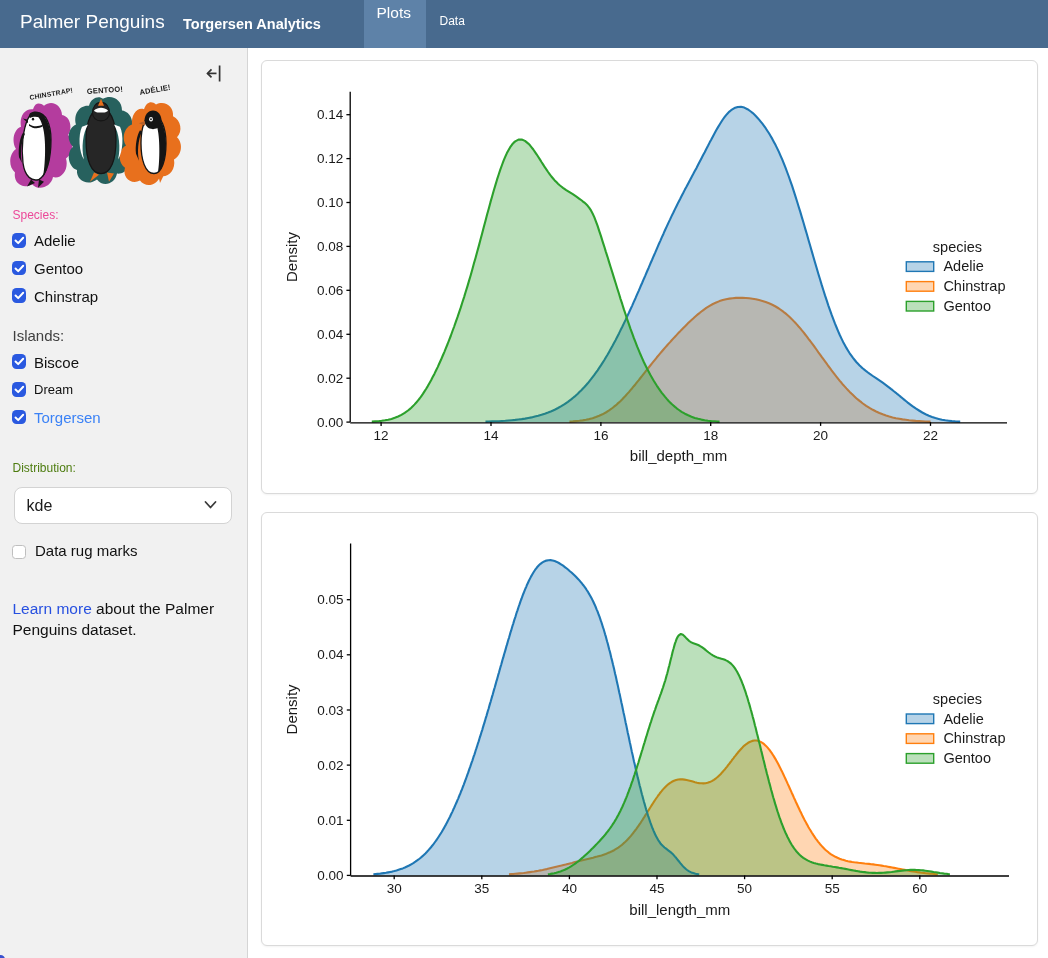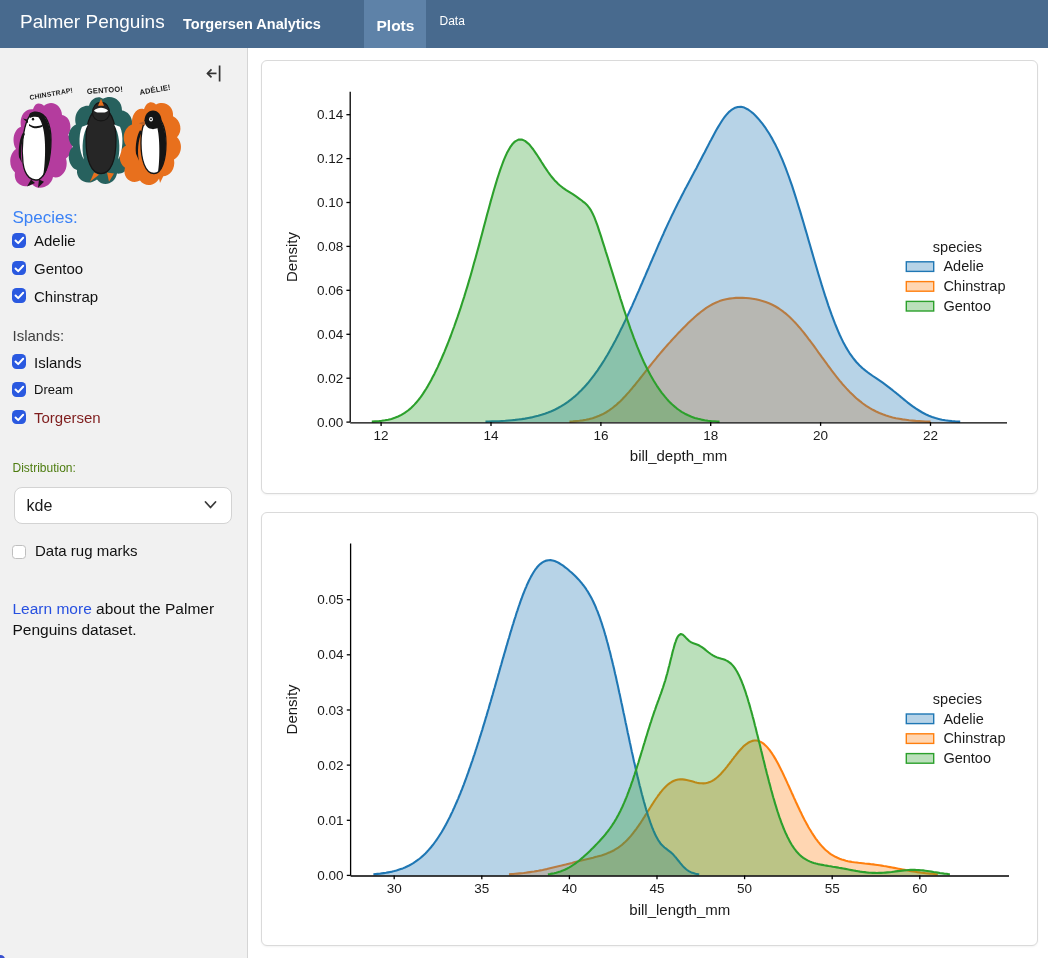--- a/index.html
+++ b/index.html
@@ -3,21 +3,21 @@
 <style>
 *{margin:0;padding:0;box-sizing:content-box}
 body{width:1048px;height:958px;font-family:"Liberation Sans",sans-serif;background:#fff;overflow:hidden;position:relative}
 .card{position:absolute;left:260.5px;width:775px;height:432px;background:#fff;border:1px solid #dadada;border-radius:6px;box-shadow:0 1px 2px rgba(0,0,0,.05)}
 </style></head>
 <body>
 <div style="position:absolute;left:0;top:0;width:1048px;height:48px;background:#486a8e"></div>
 <div style="position:absolute;left:364px;top:0;width:61.5px;height:48px;background:#5e82a8"></div>
 <div style="position:absolute;left:20px;top:10.5px;font-size:19px;font-weight:400;color:#fff">Palmer Penguins</div>
 <div style="position:absolute;left:183px;top:15.5px;font-size:14.5px;font-weight:700;color:#fff">Torgersen Analytics</div>
-<div style="position:absolute;left:376.5px;top:17px;font-size:15.5px;font-weight:700;color:#fff">Plots</div>
+<div style="position:absolute;left:376.5px;top:4px;font-size:15.5px;font-weight:400;color:#fff">Plots</div>
 <div style="position:absolute;left:439.5px;top:13.8px;font-size:12px;font-weight:500;color:#fff">Data</div>
 <div style="position:absolute;left:0;top:48px;width:247px;height:910px;background:#f1f1f1;border-right:1px solid #d5d5d5"></div>
 <svg style="position:absolute;left:205px;top:64px" width="18" height="19" viewBox="0 0 18 19">
 <line x1="14.6" y1="1.5" x2="14.6" y2="17.5" stroke="#333" stroke-width="1.7"></line>
 <line x1="2.5" y1="9.4" x2="11.5" y2="9.4" stroke="#333" stroke-width="1.7"></line>
 <path d="M6.5 5.4 L2.5 9.4 L6.5 13.4" fill="none" stroke="#333" stroke-width="1.7"></path>
 </svg>
 <svg style="position:absolute;left:10px;top:82px" width="176" height="110" viewBox="0 0 176 110">
 <g font-family="Liberation Sans, sans-serif" font-weight="bold" fill="#1a1a1a">
 <text x="20" y="18" font-size="6.8" transform="rotate(-10 20 18)" letter-spacing="0.2">CHINSTRAP!</text>
@@ -56,46 +56,46 @@
 <path d="M143 30 C150 30 156 41 156 54 C156 66 153 76 148 79 C150 69 150 48 147 40 C145 34 141 32 138 32 C139 30 141 30 143 30 Z" fill="#151515"></path>
 <path d="M143 26 C148 26 151.5 30 151.5 34.5 C151.5 39 148 42 143 42 C138 42 134.5 39 134.5 34.5 C134.5 30 138 26 143 26 Z" fill="#151515"></path>
 <circle cx="141" cy="33.5" r="1.9" fill="#fff"></circle>
         <circle cx="141" cy="33.5" r="0.9" fill="#151515"></circle>
 <path d="M135 35 L129 37 L135 39 Z" fill="#b35f2a"></path>
 <path d="M137 80 L135 88 L142 82 Z M148 80 L150 88 L154 81 Z" fill="#e8701d"></path>
 <path d="M132 44 C128 51 127 62 129 69 L126 63 C125 56 127 47 130 43 Z" fill="#151515"></path>
 </g>
 </g>
 </svg>
-<div style="position:absolute;left:12.5px;top:208.0px;font-size:17px;color:#3b82f6">Species:</div>
+<div style="position:absolute;left:12.5px;top:208.0px;font-size:12px;color:#ec4899">Species:</div>
 <div style="position:absolute;left:11.8px;top:233.0px;width:14.5px;height:14.5px;background:#2a59e0;border-radius:4.5px"><svg width="14.5" height="14.5" viewBox="0 0 14 14">
       <path d="M3.4 7.2 L6.0 9.8 L10.8 4.6" fill="none" stroke="#fff" stroke-width="1.9" stroke-linecap="round" stroke-linejoin="round"></path>
     </svg></div>
 <div style="position:absolute;left:34.0px;top:233.4px;font-size:15px;line-height:15px;color:#111">Adelie</div>
 <div style="position:absolute;left:11.8px;top:260.7px;width:14.5px;height:14.5px;background:#2a59e0;border-radius:4.5px"><svg width="14.5" height="14.5" viewBox="0 0 14 14">
       <path d="M3.4 7.2 L6.0 9.8 L10.8 4.6" fill="none" stroke="#fff" stroke-width="1.9" stroke-linecap="round" stroke-linejoin="round"></path>
     </svg></div>
 <div style="position:absolute;left:34.0px;top:261.1px;font-size:15px;line-height:15px;color:#111">Gentoo</div>
 <div style="position:absolute;left:11.8px;top:288.4px;width:14.5px;height:14.5px;background:#2a59e0;border-radius:4.5px"><svg width="14.5" height="14.5" viewBox="0 0 14 14">
       <path d="M3.4 7.2 L6.0 9.8 L10.8 4.6" fill="none" stroke="#fff" stroke-width="1.9" stroke-linecap="round" stroke-linejoin="round"></path>
     </svg></div>
 <div style="position:absolute;left:34.0px;top:288.8px;font-size:15px;line-height:15px;color:#111">Chinstrap</div>
 <div style="position:absolute;left:12.5px;top:327.0px;font-size:15px;color:#404040">Islands:</div>
 <div style="position:absolute;left:11.8px;top:354.3px;width:14.5px;height:14.5px;background:#2a59e0;border-radius:4.5px"><svg width="14.5" height="14.5" viewBox="0 0 14 14">
       <path d="M3.4 7.2 L6.0 9.8 L10.8 4.6" fill="none" stroke="#fff" stroke-width="1.9" stroke-linecap="round" stroke-linejoin="round"></path>
     </svg></div>
-<div style="position:absolute;left:34.0px;top:354.7px;font-size:15px;line-height:15px;color:#111">Islands</div>
+<div style="position:absolute;left:34.0px;top:354.7px;font-size:15px;line-height:15px;color:#111">Biscoe</div>
 <div style="position:absolute;left:11.8px;top:382.0px;width:14.5px;height:14.5px;background:#2a59e0;border-radius:4.5px"><svg width="14.5" height="14.5" viewBox="0 0 14 14">
       <path d="M3.4 7.2 L6.0 9.8 L10.8 4.6" fill="none" stroke="#fff" stroke-width="1.9" stroke-linecap="round" stroke-linejoin="round"></path>
     </svg></div>
 <div style="position:absolute;left:34.0px;top:382.4px;font-size:13px;line-height:15px;color:#111">Dream</div>
 <div style="position:absolute;left:11.8px;top:409.7px;width:14.5px;height:14.5px;background:#2a59e0;border-radius:4.5px"><svg width="14.5" height="14.5" viewBox="0 0 14 14">
       <path d="M3.4 7.2 L6.0 9.8 L10.8 4.6" fill="none" stroke="#fff" stroke-width="1.9" stroke-linecap="round" stroke-linejoin="round"></path>
     </svg></div>
-<div style="position:absolute;left:34.0px;top:410.1px;font-size:15px;line-height:15px;color:#7f1d1d">Torgersen</div>
+<div style="position:absolute;left:34.0px;top:410.1px;font-size:15px;line-height:15px;color:#3b82f6">Torgersen</div>
 <div style="position:absolute;left:12.5px;top:461.0px;font-size:12px;color:#4d7c0f">Distribution:</div>
 <div style="position:absolute;left:13.5px;top:486.7px;width:216px;height:35px;background:#fff;border:1px solid #d3d3d3;border-radius:8px"></div>
 <div style="position:absolute;left:26.5px;top:497px;font-size:16px;color:#1b1b1b">kde</div>
 <svg style="position:absolute;left:204px;top:500px" width="13" height="10" viewBox="0 0 13 10">
     <path d="M1.5 2 L6.5 7.5 L11.5 2" fill="none" stroke="#3a3a3a" stroke-width="1.8" stroke-linecap="round" stroke-linejoin="round"></path>
   </svg>
 <div style="position:absolute;left:12.3px;top:545px;width:13.5px;height:13.5px;background:#fff;border:1px solid #bfbfbf;border-radius:3.5px;box-sizing:border-box"></div>
 <div style="position:absolute;left:35px;top:541.5px;font-size:15px;color:#111">Data rug marks</div>
 <div style="position:absolute;left:12.5px;top:598px;width:210px;font-size:15.5px;line-height:21px;color:#111"><span style="color:#2750e0;">Learn more</span> about the Palmer Penguins dataset.</div>
 <div class="card" style="top:60px"></div>

